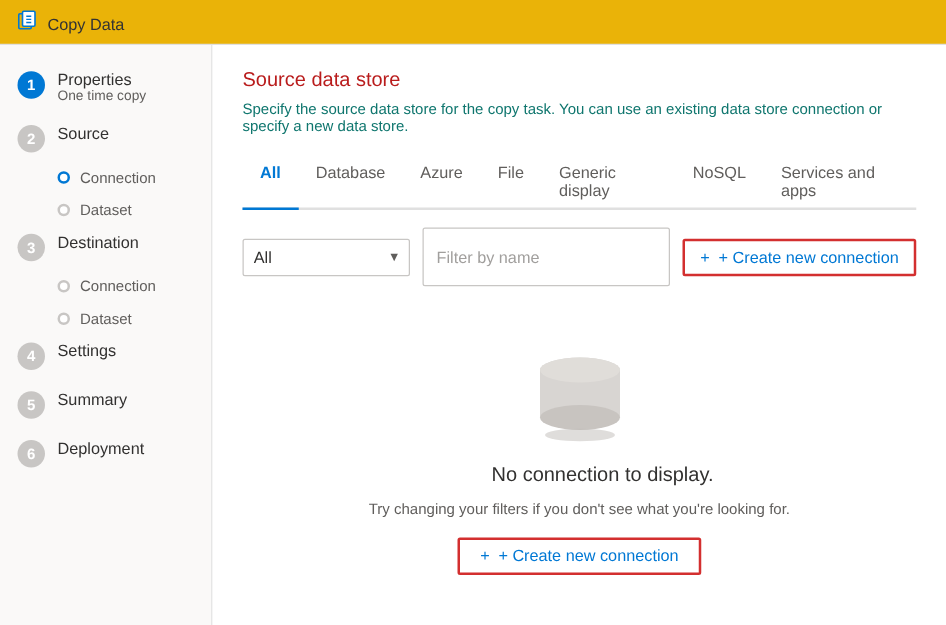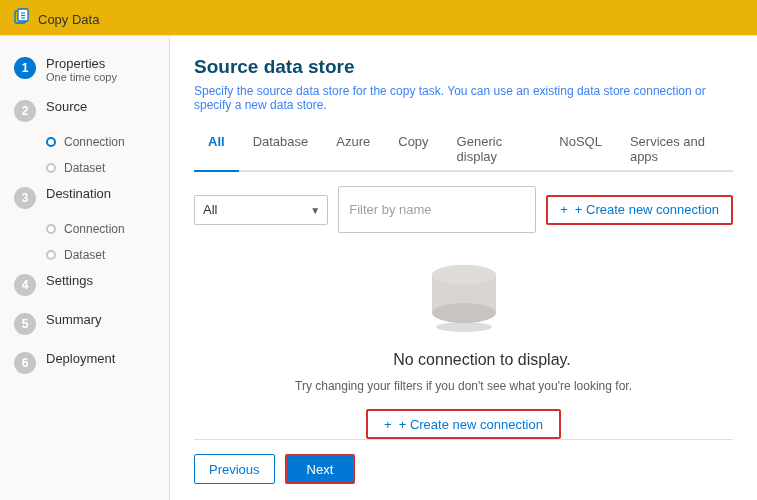--- a/index.html
+++ b/index.html
@@ -120,28 +120,28 @@
     
     .content-area {
       flex: 1;
       background: #fff;
       display: flex;
       flex-direction: column;
       overflow: hidden;
       padding: 20px 24px 16px 24px;
     }
     .content-title {
-      font-size: 19px;
-      color: #0c4a6e;
-      font-weight: 700;
+      font-size: 16px;
+      color: #b91c1c;
+      font-weight: 400;
       margin-bottom: 6px;
     }
     .content-desc {
       font-size: 12px;
-      color: #3b82f6;
+      color: #0f766e;
       margin-bottom: 16px;
     }
 
     
     .tabs-row {
       display: flex;
       gap: 0;
       border-bottom: 2px solid #e0e0e0;
       margin-bottom: 14px;
     }
@@ -374,21 +374,21 @@
 
   <div class="content-area">
 
     <h1 class="content-title">Source data store</h1>
     <p class="content-desc">Specify the source data store for the copy task. You can use an existing data store connection or specify a new data store.</p>
 
     <div class="tabs-row">
       <div class="tab-item active">All</div>
       <div class="tab-item">Database</div>
       <div class="tab-item">Azure</div>
-      <div class="tab-item">Copy</div>
+      <div class="tab-item">File</div>
       <div class="tab-item">Generic display</div>
       <div class="tab-item">NoSQL</div>
       <div class="tab-item">Services and apps</div>
     </div>
 
     <div class="filter-row">
       <div class="filter-dropdown-wrapper">
         <select>
           <option>All</option>
           <option>Azure</option>
@@ -416,19 +416,15 @@
       </svg>
 
       <div class="empty-title">No connection to display.</div>
       <div class="empty-desc">Try changing your filters if you don't see what you're looking for.</div>
       <button class="create-new-btn-center">
         <span>+</span>
         <span style="margin-left:2px;">+ Create new connection</span>
       </button>
     </div>
 
-    <div class="footer">
-      <button class="btn-previous">Previous</button>
-      <button class="btn-next">Next</button>
-    </div>
 
   </div>
 </div>
 
 </body></html>

